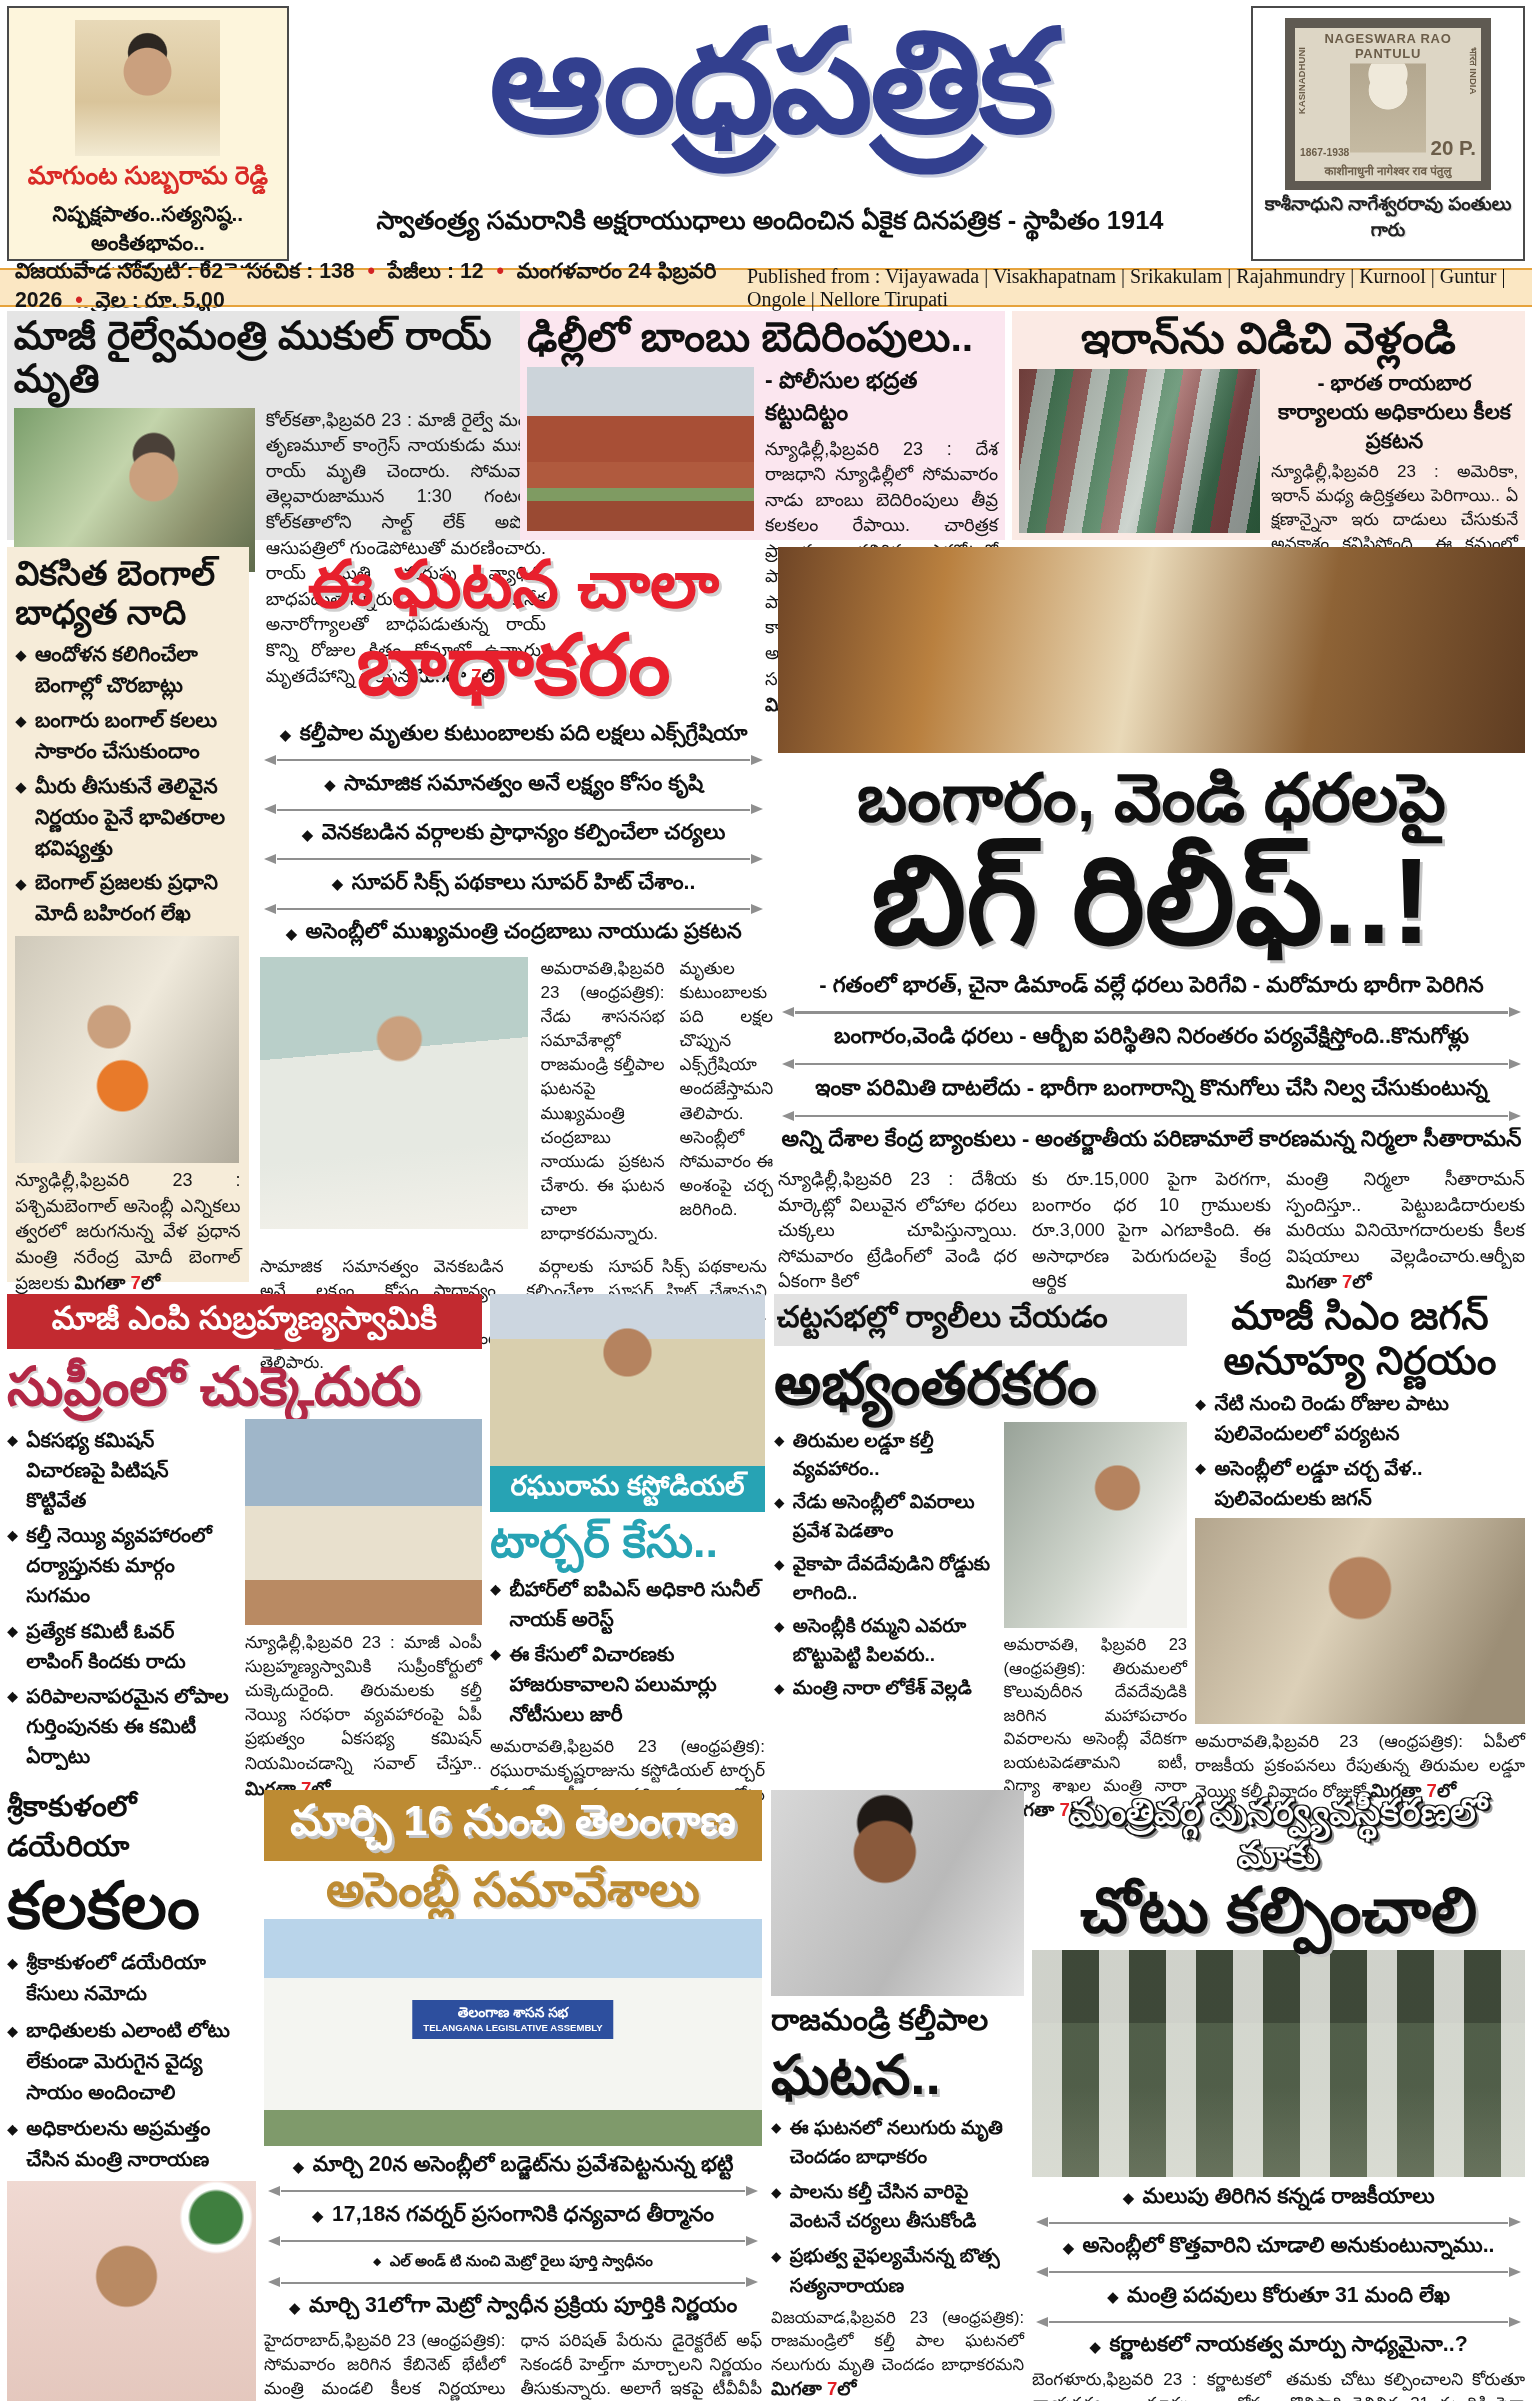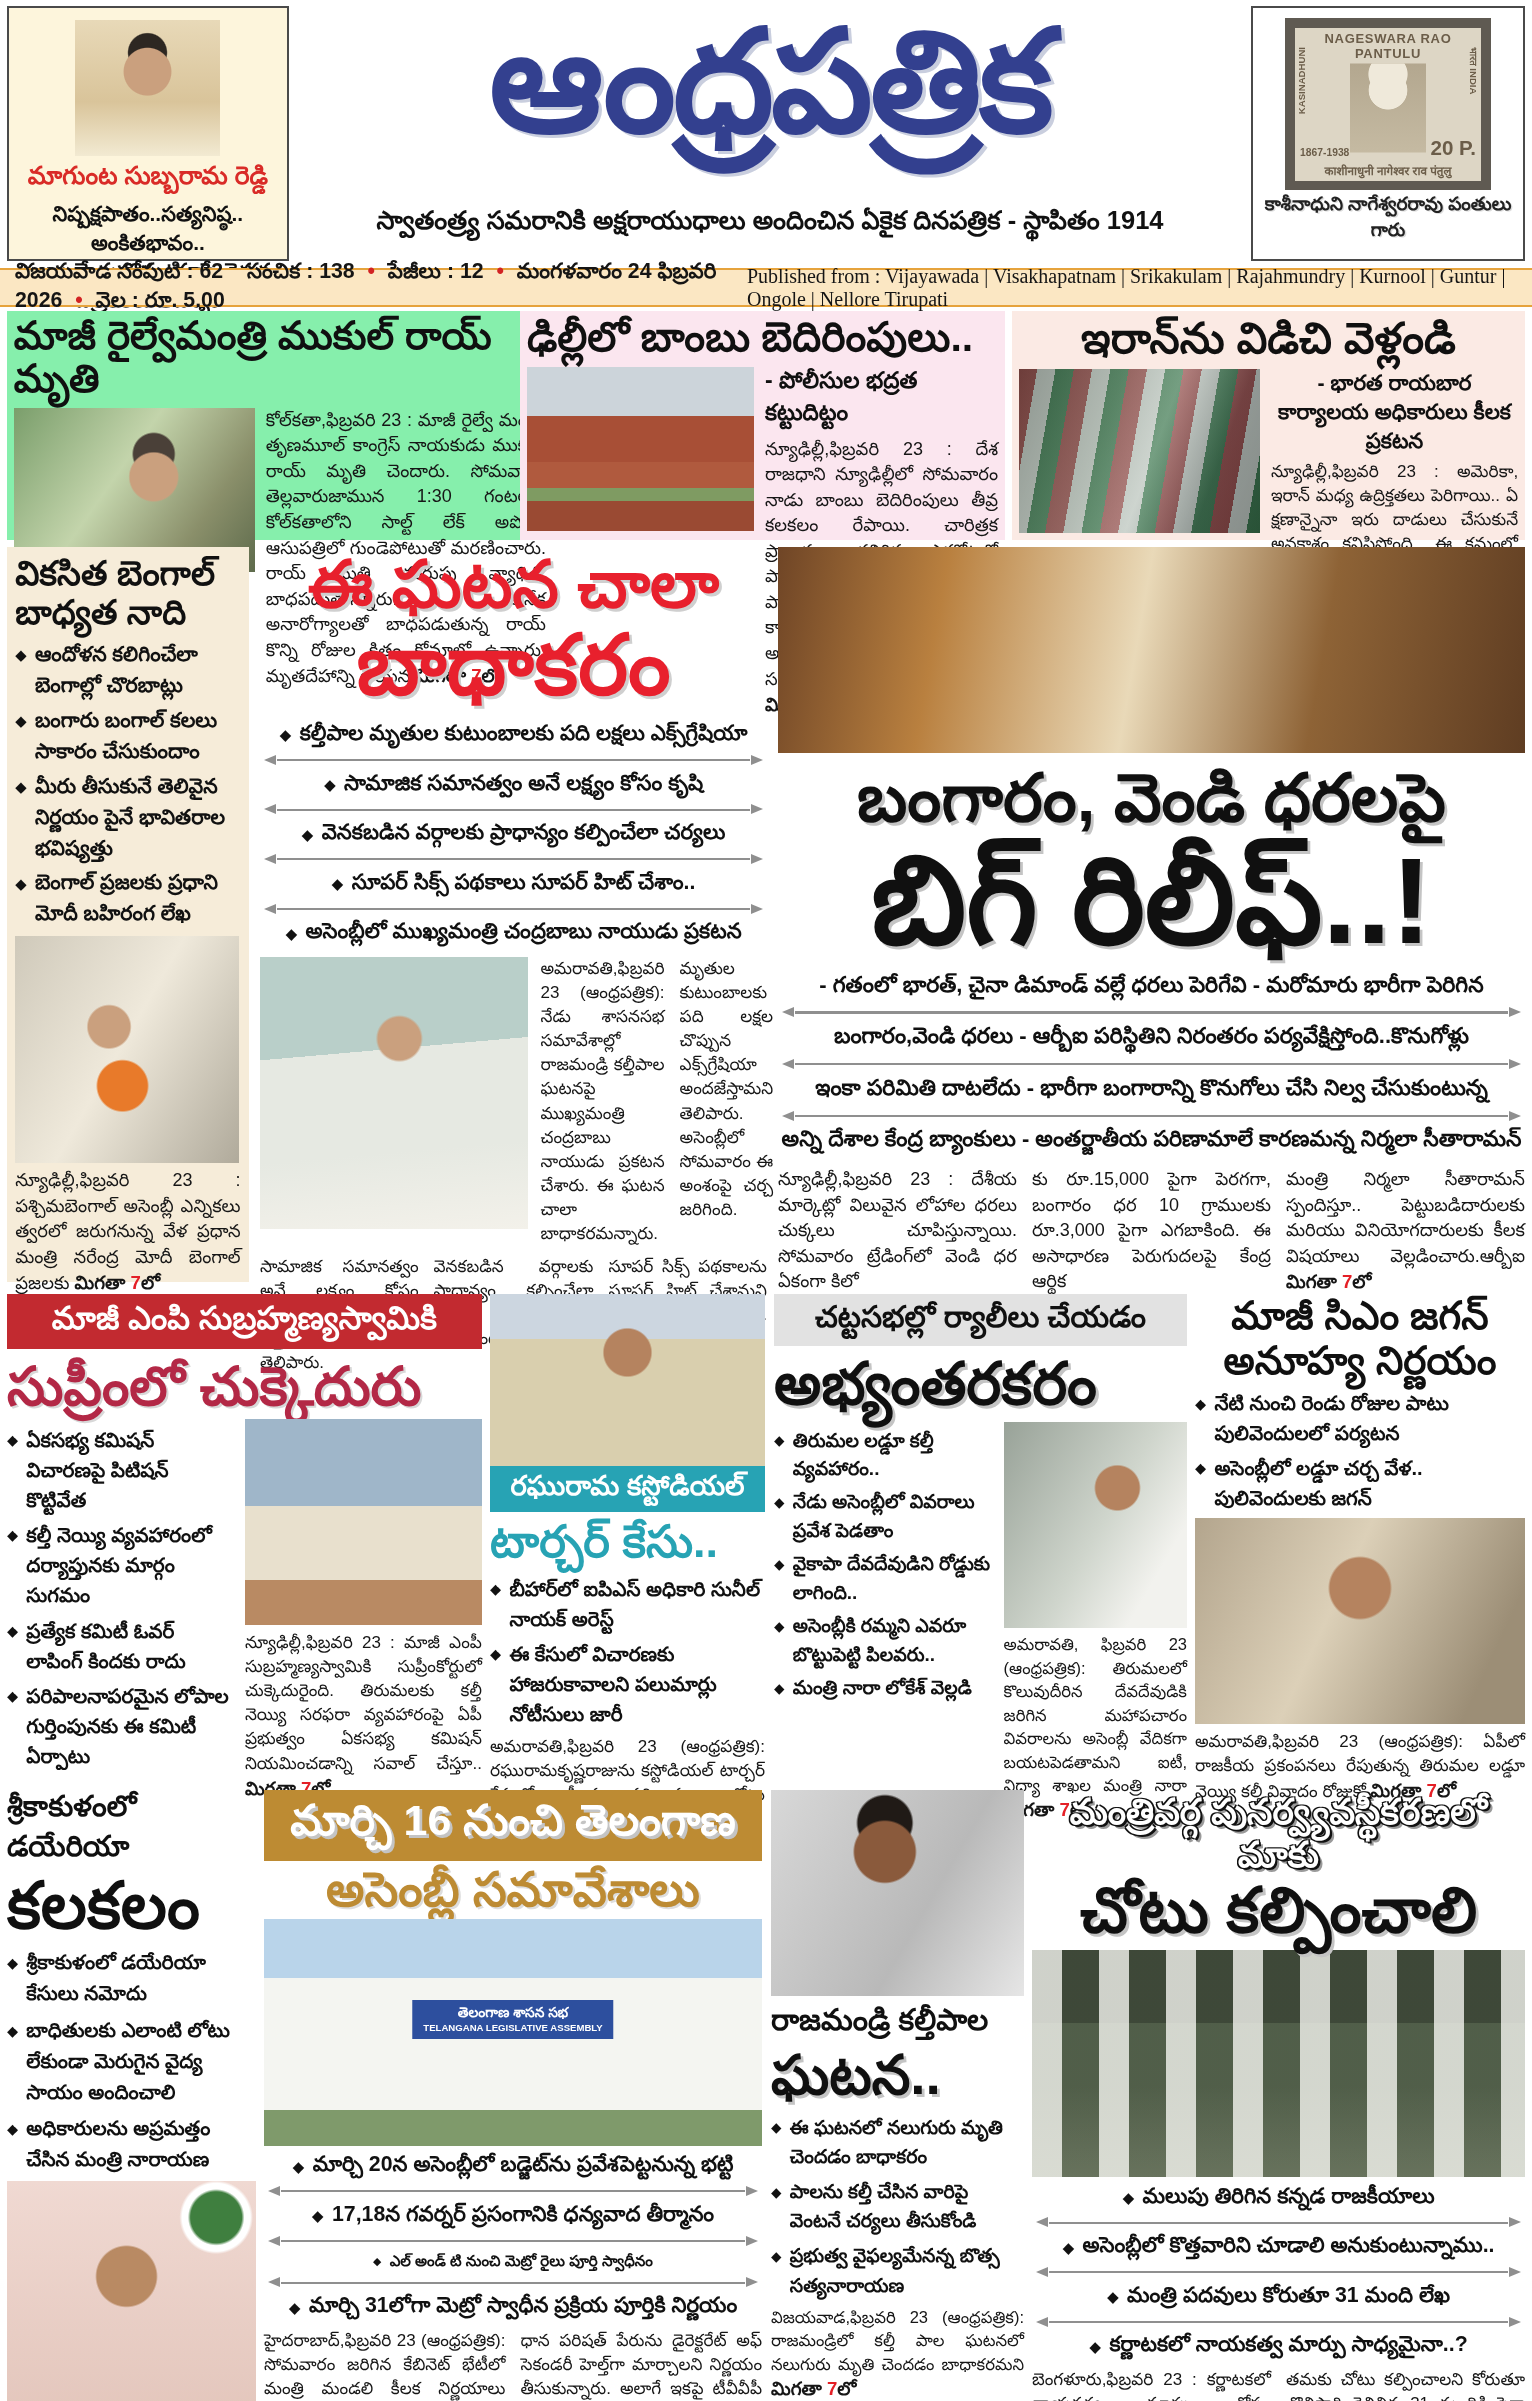--- a/index.html
+++ b/index.html
@@ -34,21 +34,21 @@
   #stamp-cap{font-weight:bold;font-size:18.6px;color:#222;text-shadow:1.4px 1.4px 0 #ddd;}
   
   #dateline{background:#fbe7c3;border-top:2.8px solid #e6a33c;border-bottom:2.8px solid #e6a33c;
       display:flex;align-items:center;justify-content:space-between;padding:0 15px;font-weight:bold;font-size:21.3px;}
   #dateline .dot{color:#d22323;margin:0 6.9px;}
   #dateline .pub{font-family:"Liberation Serif","DejaVu Serif",serif;font-weight:normal;font-size:20px;}
   
   .hl{font-weight:900;color:#101010;}
   .sh{text-shadow:2.8px 2.8px 0 #c4c4c4;}
   .kicker-red{background:#c22a30;color:#fff;font-weight:900;text-align:center;}
-  .kicker-gray{background:#e2e2e2;color:#101010;font-weight:900;text-align:center;}
+  .kicker-gray{background:#e2e2e2;color:#101010;font-weight:900;}
   .bar-gold{background:#bd8b33;color:#fff;font-weight:900;text-align:center;}
   .gold-txt{color:#bd8b33;text-shadow:2.1px 2.1px 0 #ddd;}
   .teal-txt{color:#27a3b4;}
   .red-script{color:#e8202d;font-weight:900;text-shadow:2.8px 2.8px 0 #cfcfcf;text-align:center;}
   .maroon{color:#b32846;text-shadow:2.1px 2.1px 0 #d8d8d8;}
   .hollow{color:#ffffff;text-shadow:2.1px 2.1px 0 #111,-1.4px -1.4px 0 #111,1.4px -1.4px 0 #111,-1.4px 1.4px 0 #111,4.1px 4.1px 0 #9a9a9a;}
   .body{font-size:18px;line-height:1.42;text-align:justify;color:#161616;}
   .body .dl{font-weight:bold;}
   .more{font-weight:bold;white-space:nowrap;font-size:18.6px;}
   .more .n{color:#e41f26;}
@@ -140,21 +140,21 @@
       <span class="dot">•</span>
       <span>పేజీలు : 12</span>
       <span class="dot">•</span>
       <span>మంగళవారం 24 ఫిబ్రవరి 2026</span>
       <span class="dot">•</span>
       <span>వెల : రూ. 5.00</span>
     </div>
     <div class="pub">Published from :  Vijayawada | Visakhapatnam | Srikakulam | Rajahmundry | Kurnool | Guntur | Ongole | Nellore  Tirupati</div>
   </div>
 
-  <div class="abs" style="left:6.9px;top:311px;width:546px;height:229px;background:#86efac;padding:4.1px 6.9px;">
+  <div class="abs" style="left:6.9px;top:311px;width:546px;height:229px;background:#e5e5e5;padding:4.1px 6.9px;">
     <div class="hl" style="font-size:39px;line-height:1.1;">మాజీ రైల్వేమంత్రి ముకుల్ రాయ్ మృతి</div>
     <div style="display:flex;gap:11px;margin-top:6.9px;">
       <div class="photo ph-mukul" style="width:241px;height:164px;flex:0 0 auto;"></div>
       <div class="body">
         <span>కోల్‌కతా,ఫిబ్రవరి 23 : మాజీ రైల్వే మంత్రి, తృణమూల్ కాంగ్రెస్ నాయకుడు ముకుల్ రాయ్ మృతి చెందారు. సోమవారం తెల్లవారుజామున 1:30 గంటలకు కోల్‌కతాలోని సాల్ట్ లేక్ అపోలో ఆసుపత్రిలో గుండెపోటుతో మరణించారు. రాయ్ మతి మరుపు వ్యాధితో బాధపడుతున్నారు. అనేక అనారోగ్యాలతో బాధపడుతున్న రాయ్ కొన్ని రోజుల క్రితం కోమాలో ఉన్నారు. మృతదేహాన్ని ఆయన</span>
         <span class="more"><span>మిగతా</span> <span class="n">7</span><span>లో</span></span>
       </div>
     </div>
   </div>
 

